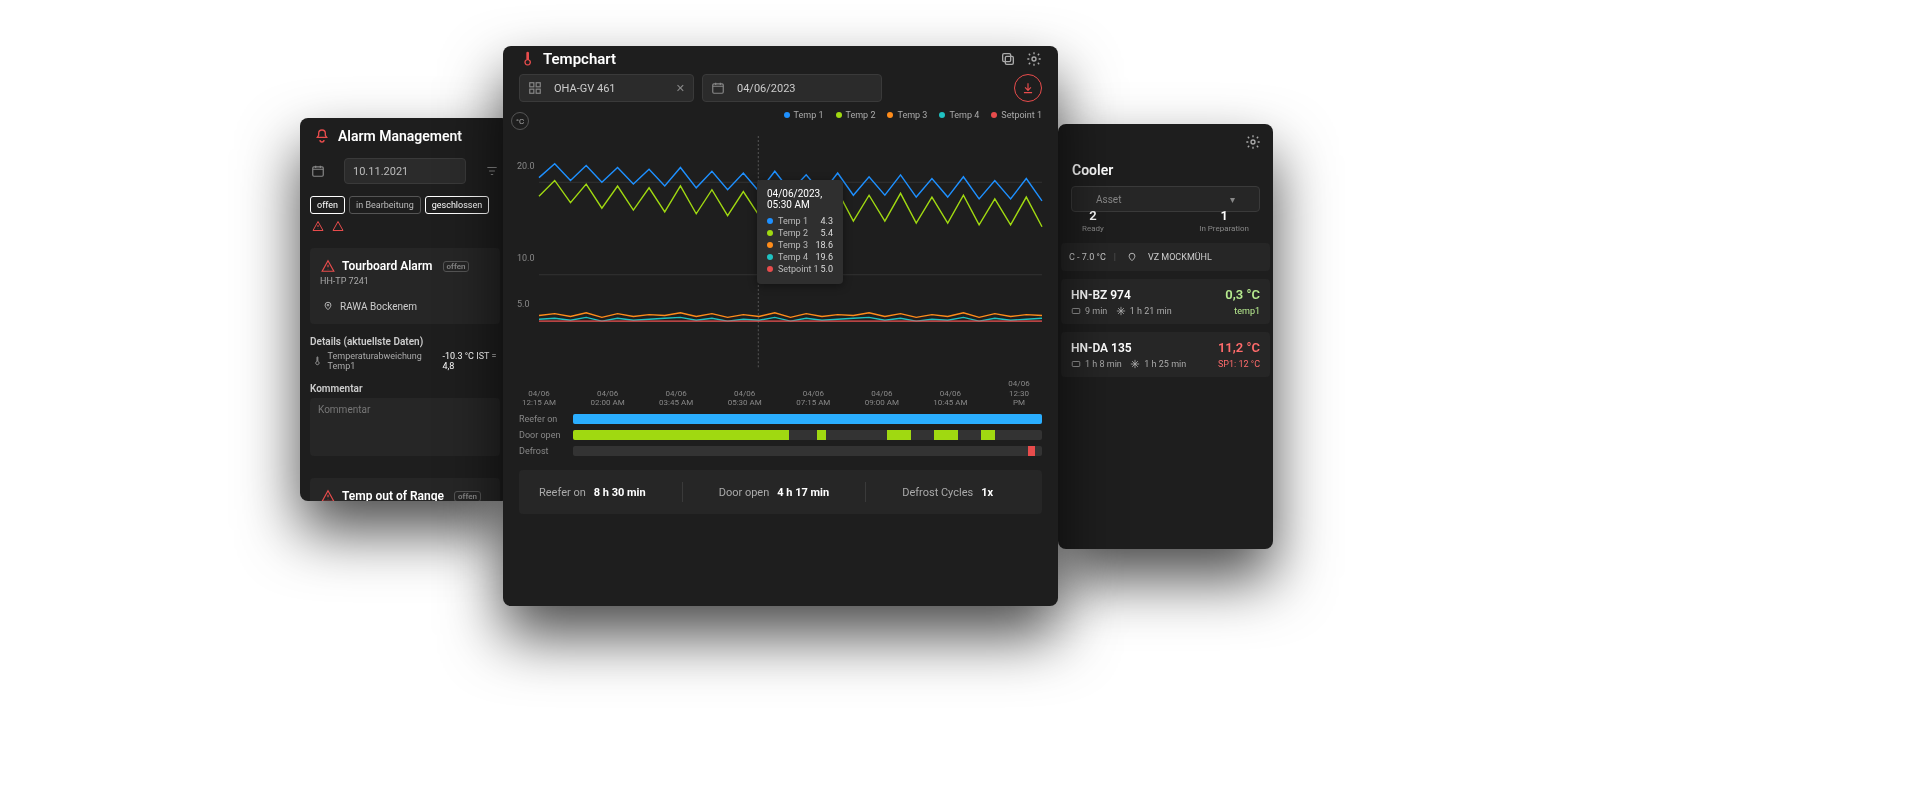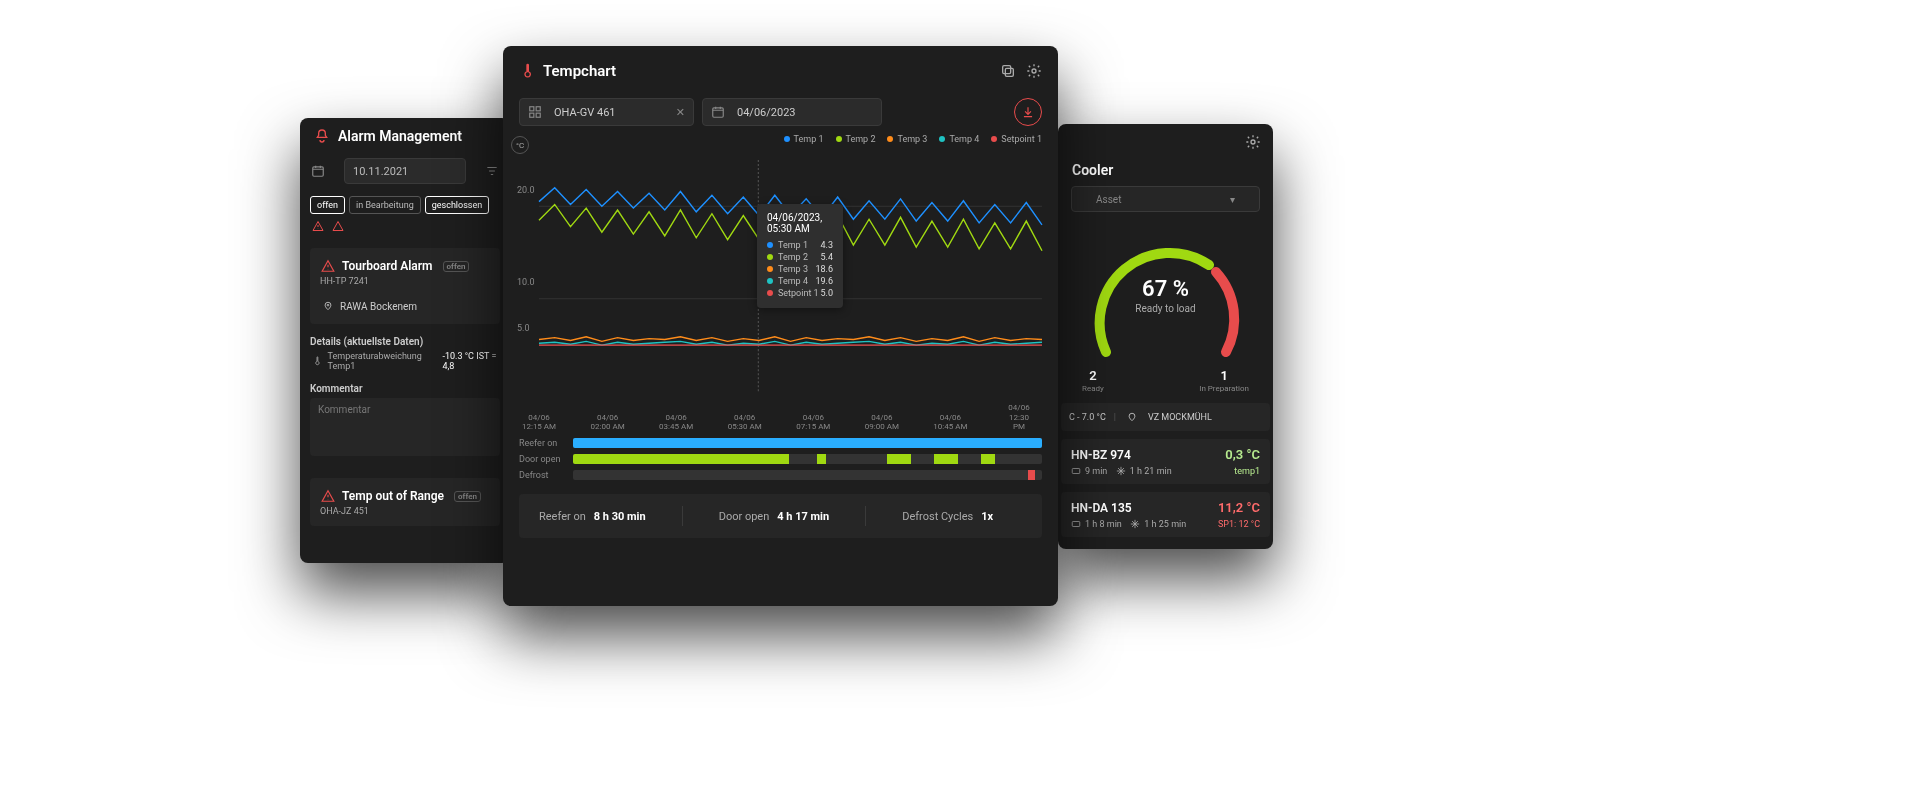--- a/index.html
+++ b/index.html
@@ -14,21 +14,21 @@
   }
   .card {
     position: absolute;
     background: #1e1e1e;
     border-radius: 8px;
     box-shadow: 0 30px 60px rgba(0,0,0,0.7);
     overflow: hidden;
   }
 
   
-  .alarm-card { left: 300px; top: 118px; width: 210px; height: 445px; }
+  .alarm-card { left: 300px; top: 118px; width: 210px; height: 383px; }
   .card-header { display:flex; align-items:center; gap:8px; padding:10px 14px; font-weight:600; color:#fff; font-size:14px; }
   .icon { display:inline-flex; width:16px; height:16px; align-items:center; justify-content:center; }
   .red { color:#e84c4c; }
   .lime { color:#a0d911; }
   .blue { color:#1e90ff; }
 
   .date-row { display:flex; align-items:center; gap:18px; padding:4px 10px; }
   .input {
     flex:1; background:#2b2b2b; border:1px solid #3a3a3a; border-radius:4px;
     height:26px; padding:0 8px; color:#bbb; font-size:11px;
@@ -47,21 +47,21 @@
   .details-line { color:#aaa; font-size:9px; margin:0 10px; display:flex; align-items:center; gap:4px;}
   .comment-box {
     margin:4px 10px; background:#262626; border-radius:4px; height:58px; padding:6px 8px;
     color:#777; font-size:10px;
   }
   .alarm2 { margin-top:22px; }
   .badge-offen { font-size:8px; color:#888; border:1px solid #555; border-radius:3px; padding:0 3px; margin-left:4px;}
 
   
   .temp-card { left: 503px; top: 46px; width: 555px; height: 560px; z-index: 5; }
-  .tc-header { display:flex; align-items:center; justify-content:space-between; padding:16px 16px; }
+  .tc-header { display:flex; align-items:center; justify-content:space-between; padding:4px 16px; }
   .tc-title-group { display:flex; align-items:center; gap:8px; color:#fff; font-weight:600; font-size:15px;}
   .hdr-icons { display:flex; gap:10px; color:#aaa;}
   .filter-row { display:flex; gap:8px; align-items:center; padding:2px 16px 10px;}
   .filter-input {
     background:#2b2b2b; border:1px solid #3a3a3a; border-radius:4px;
     height:28px; display:flex; align-items:center; gap:8px; padding:0 8px;
     color:#ccc; font-size:11px;
   }
   .asset-input { flex:0 0 175px; }
   .date-input { flex:0 0 180px; }
@@ -407,30 +407,20 @@
     </span>
   </div>
   <div class="cooler-title">Cooler</div>
   <div class="asset-row">
     <div class="asset-select">
       <span>Asset</span>
       <span>▾</span>
     </div>
   </div>
 
-  <div class="gauge-wrap">
-    <svg viewBox="0 0 180 150" width="180" height="150">
-      <path d="M 30 130 A 70 70 0 0 1 133 43" fill="none" stroke="#a0d911" stroke-width="10" stroke-linecap="round"></path>
-      <path d="M 140 50 A 70 70 0 0 1 150 130" fill="none" stroke="#e84c4c" stroke-width="10" stroke-linecap="round"></path>
-    </svg>
-    <div class="gauge-center">
-      <div class="gauge-pct">67 %</div>
-      <div class="gauge-sub">Ready to load</div>
-    </div>
-  </div>
   <div class="gauge-legend">
     <div class="gl">
         <div class="gl-num">2</div>
         <div class="gl-txt">Ready</div>
       </div>
     <div class="gl">
         <div class="gl-num">1</div>
         <div class="gl-txt">In Preparation</div>
       </div>
   </div>

